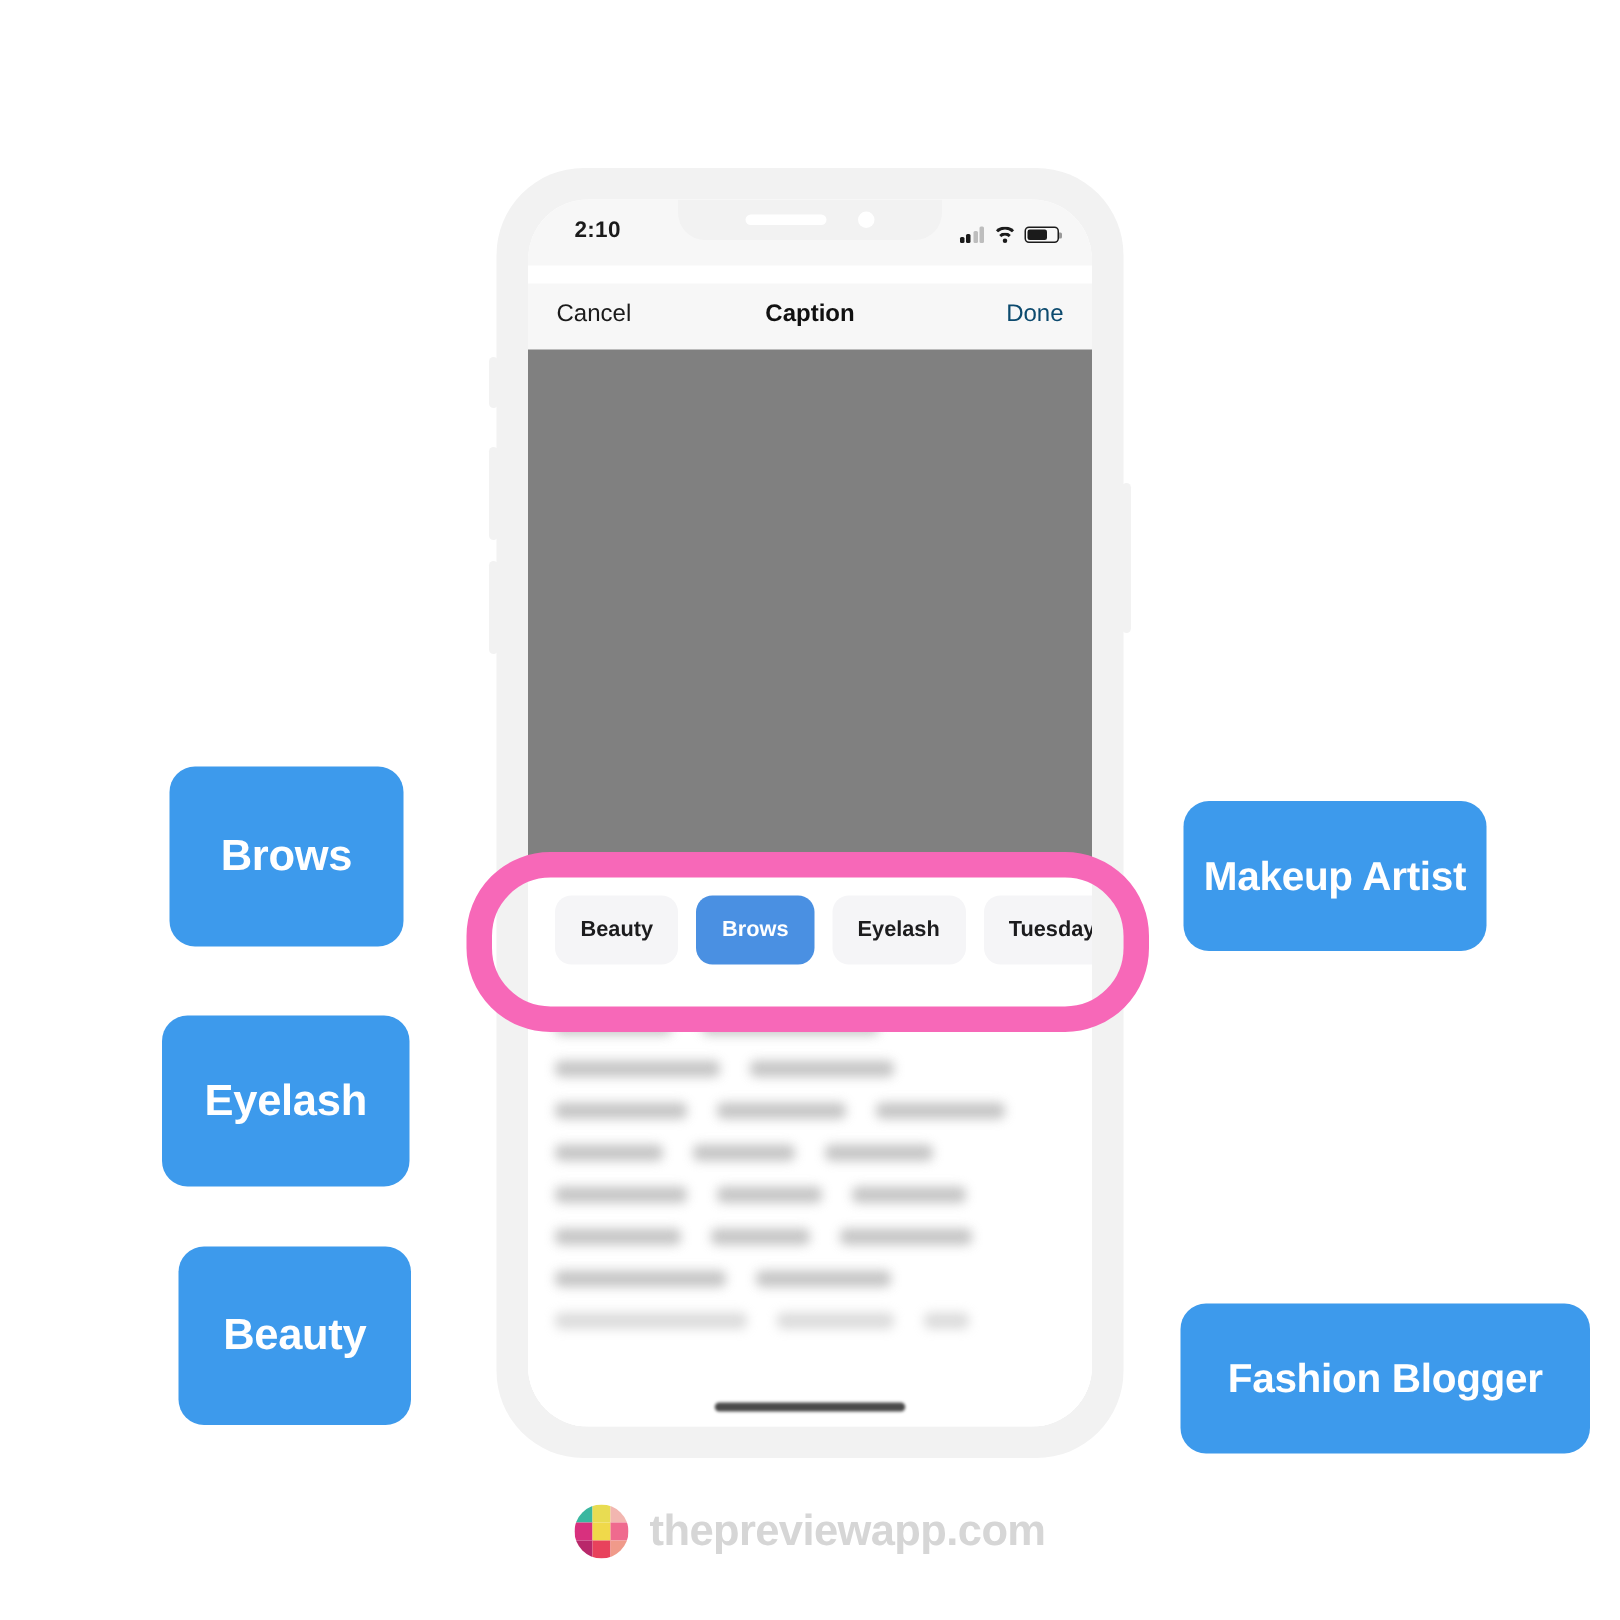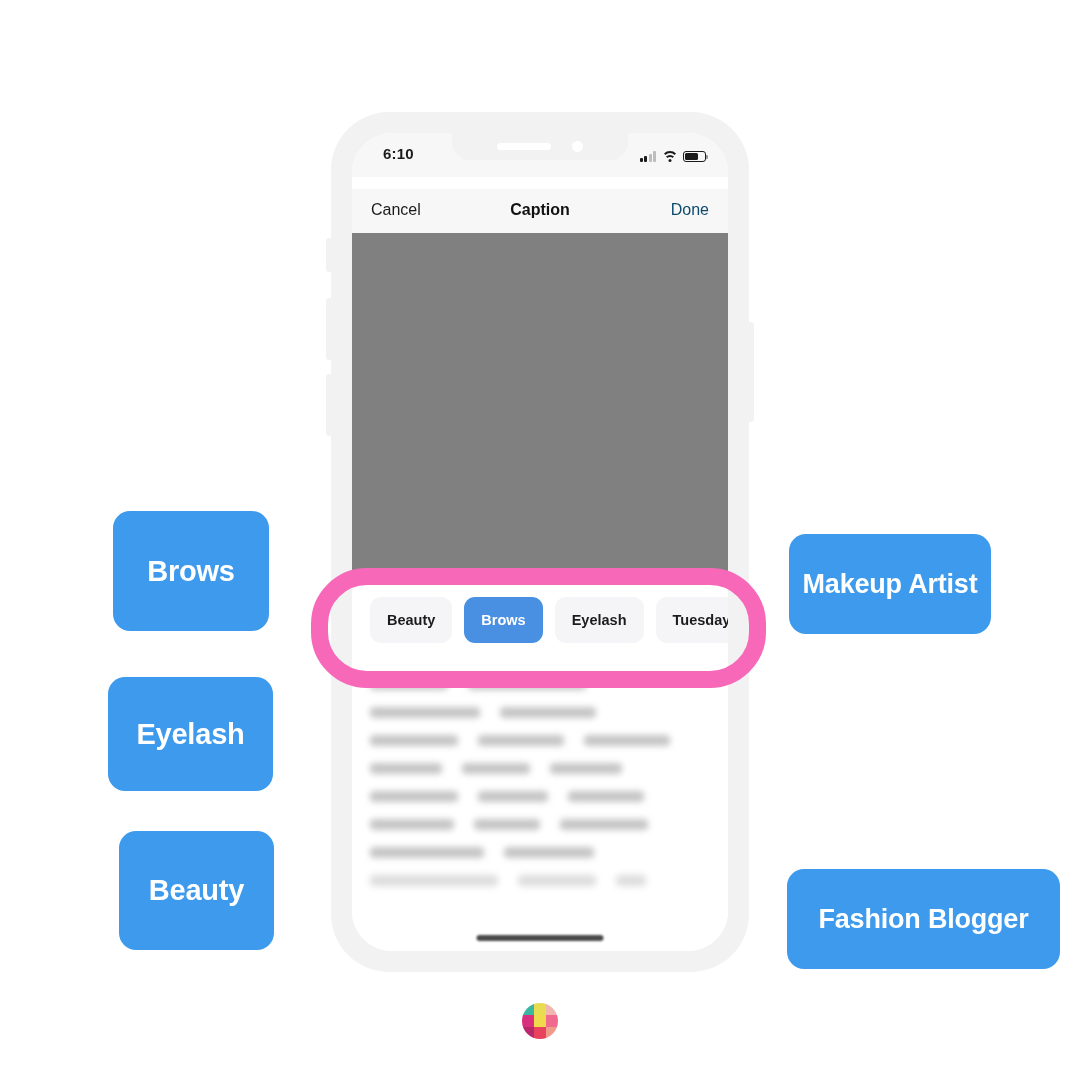--- a/index.html
+++ b/index.html
@@ -421,21 +421,21 @@
     <div class="side-btn" id="btn-power"></div>
 
     <div id="screen">
 
       <div id="notch">
         <div id="notch-speaker"></div>
         <div id="notch-camera"></div>
       </div>
 
       <div id="status-bar">
-        <div id="status-time">6:10</div>
+        <div id="status-time">2:10</div>
         <div id="status-icons">
           <span class="sig-bars">
               <i></i>
               <i></i>
               <i></i>
               <i></i>
             </span>
           <span class="wifi-ico">
               <b></b>
               <b></b>
@@ -558,15 +558,16 @@
         <span style="background: rgb(58, 183, 160);"></span>
         <span style="background: rgb(232, 220, 82);"></span>
         <span style="background: rgb(242, 182, 176);"></span>
         <span style="background: rgb(216, 48, 126);"></span>
         <span style="background: rgb(240, 217, 74);"></span>
         <span style="background: rgb(239, 106, 142);"></span>
         <span style="background: rgb(184, 40, 106);"></span>
         <span style="background: rgb(232, 66, 92);"></span>
         <span style="background: rgb(240, 154, 138);"></span>
       </div>
+    <div id="brand-text">thepreviewapp.com</div>
   </div>
 
 </div>
 
 </body></html>

